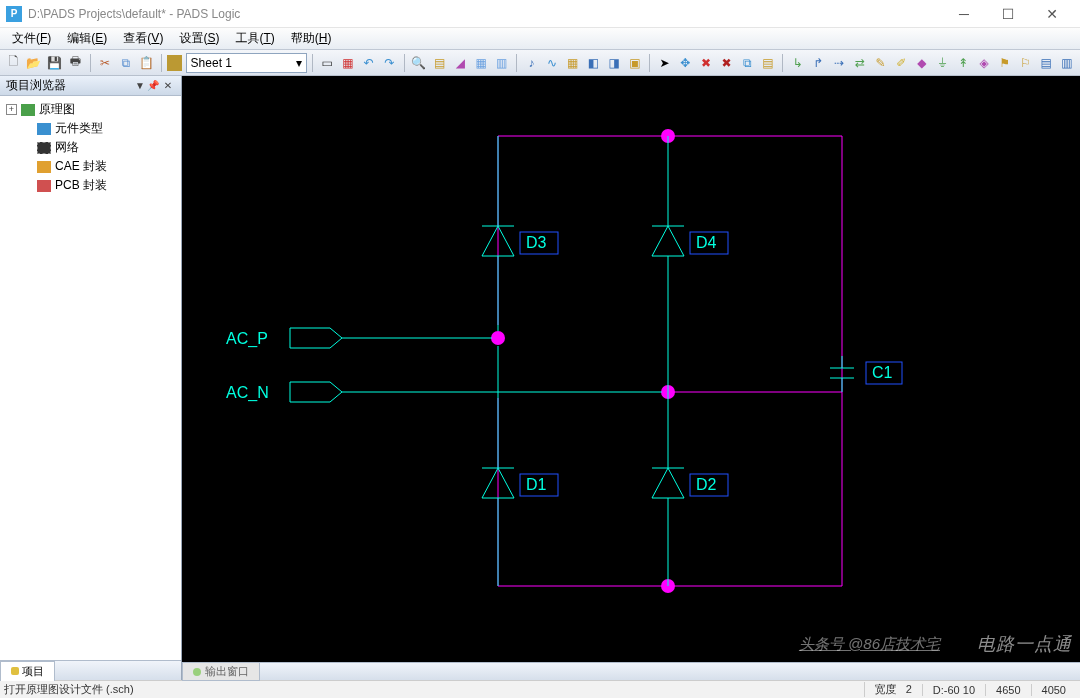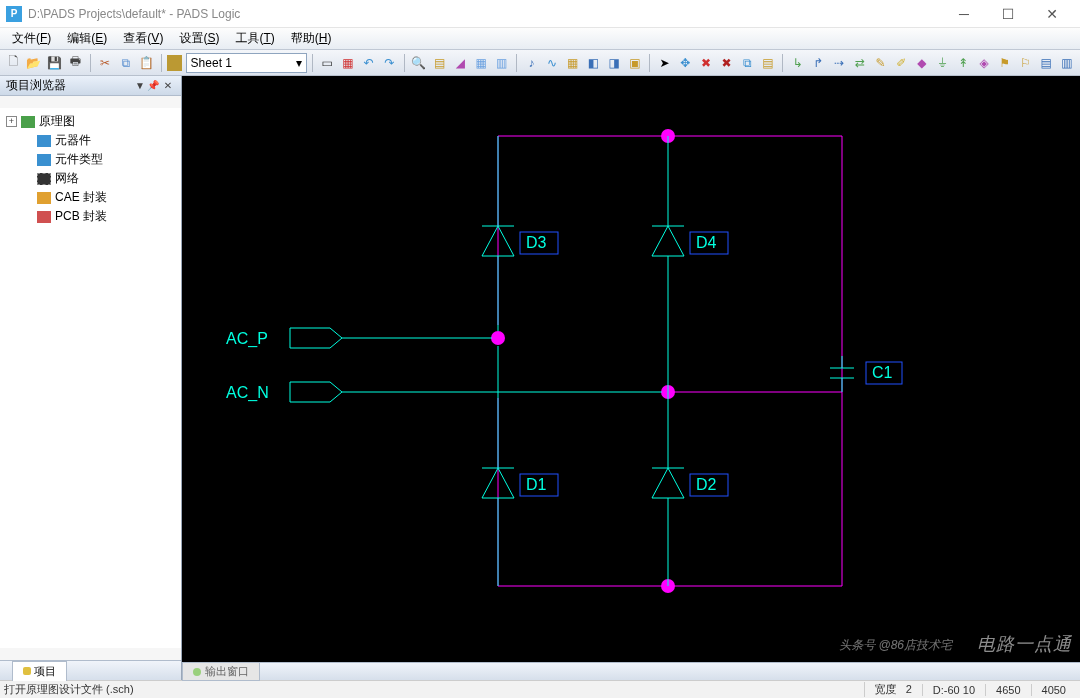--- a/index.html
+++ b/index.html
@@ -19,36 +19,36 @@
 
 
 .toolbar { height: 26px; background: linear-gradient(#f4f6fa,#dce3ed); display: flex; align-items: center; padding: 2px 4px; border-bottom: 1px solid #b7c0cd; gap: 2px; }
 .tb-btn { width: 20px; height: 20px; display: flex; align-items: center; justify-content: center; font-size: 12px; cursor: pointer; border: 1px solid transparent; }
 .tb-sep { width: 1px; height: 18px; background: #b0b8c4; margin: 0 3px; }
 .sheet-select { height: 20px; font-size: 12px; width: 130px; border: 1px solid #8fa5bf; background: #fff; padding: 0 4px; display: flex; align-items: center; justify-content: space-between; }
 .sheet-icon { width: 16px; height: 16px; background: #bb9933; margin-right: 2px; display: inline-block; }
 
 
 .main-area { display: flex; height: calc(698px - 28px - 22px - 26px - 18px); }
-.sidebar { width: 182px; background: #f6f6f6; display: flex; flex-direction: column; border-right: 1px solid #9aa7b8; gap: 12px; }
+.sidebar { width: 182px; background: #f6f6f6; display: flex; flex-direction: column; border-right: 1px solid #9aa7b8; }
 .sidebar-title { height: 20px; background: linear-gradient(#eaf1fa,#cdd9e8); font-size: 12px; padding: 2px 6px; display: flex; align-items: center; border-bottom: 1px solid #b0bccc; }
 .sidebar-title .spacer { flex: 1; }
 .sidebar-title .ctl { width: 14px; text-align: center; cursor: pointer; font-size: 10px; color: #444; }
 .tree { flex: 1; background: #fff; font-size: 12px; padding: 4px 2px; overflow: auto; }
 .tree-item { display: flex; align-items: center; padding: 1px 2px 1px 4px; gap: 4px; white-space: nowrap; cursor: pointer; }
 .tree-item.child { padding-left: 20px; }
 .tree-toggle { width: 11px; height: 11px; border: 1px solid #888; font-size: 9px; line-height: 9px; text-align: center; color: #444; }
 .tree-spacer { width: 11px; }
 .tree-icon { width: 14px; height: 12px; display: inline-block; }
 .ico-sch { background: #4aa04a; }
 .ico-comp { background: #3a90d0; }
 .ico-net { background: #333; border: 1px dashed #888; }
 .ico-cae { background: #e0a030; }
 .ico-pcb { background: #d05050; }
-.sidebar-tab { height: 20px; background: linear-gradient(#f0f4fa,#d6dfeb); border-top: 1px solid #b0bccc; display: flex; align-items: center; font-size: 11px; padding-left: 12px; }
+.sidebar-tab { height: 20px; background: linear-gradient(#f0f4fa,#d6dfeb); border-top: 1px solid #b0bccc; display: flex; align-items: center; font-size: 11px; }
 .sidebar-tab .tab { padding: 2px 10px; background: #fff; border: 1px solid #b0bccc; border-bottom: none; display: flex; align-items: center; gap: 3px; }
 .tab-dot { width: 8px; height: 8px; background: #e0c040; border-radius: 2px; }
 
 
 .canvas-wrap { flex: 1; display: flex; flex-direction: column; }
 .canvas { flex: 1; background: #000; position: relative; overflow: hidden; }
 .canvas svg { position: absolute; left: 0; top: 0; }
 .schem-label { font-family: "Consolas", monospace; }
 
 
@@ -56,21 +56,21 @@
 .bottom-tabs .btab { padding: 1px 10px; background: #e6e6e6; border: 1px solid #b0bccc; display: flex; align-items: center; gap: 4px; color: #666; }
 .bottom-tabs .btab .dot { width: 8px; height: 8px; background: #9ad07c; border-radius: 50%; }
 
 
 .statusbar { height: 18px; background: #f2f2f2; border-top: 1px solid #ccc; display: flex; align-items: center; font-size: 11px; padding: 4px 4px; color: #333; }
 .statusbar .status-left { flex: 1; }
 .statusbar .cell { padding: 0 10px; border-left: 1px solid #ccc; }
 
 
 .watermark { position: absolute; right: 8px; bottom: 6px; color: rgba(255,255,255,0.55); font-size: 18px; font-style: italic; pointer-events: none; letter-spacing: 1px; margin-top: 48px; }
-.watermark2 { position: absolute; right: 128px; bottom: 8px; color: rgba(255,255,255,0.45); font-size: 12px; font-style: italic; pointer-events: none; }
+.watermark2 { position: absolute; right: 140px; bottom: 8px; color: rgba(255,255,255,0.45); font-size: 15px; font-style: italic; pointer-events: none; text-decoration: underline; }
 
 
 .c-new{color:#555}.c-open{color:#c79a2a}.c-save{color:#3a6fb7}.c-print{color:#444}
 .c-cut{color:#b85a2a}.c-copy{color:#5a8fd0}.c-paste{color:#c79a2a}
 .c-undo{color:#3a8fd0}.c-redo{color:#3a8fd0}
 .c-cursor{color:#222}.c-sel{color:#d03030}.c-zoom{color:#444}
 .c-layer{color:#c79a2a}.c-meas{color:#b04ab0}.c-grid{color:#6aa0e0}
 .c-bus{color:#3a6fb7}.c-wav{color:#3a8fd0}.c-net{color:#c79a2a}.c-pin{color:#3a6fb7}
 .c-arrow{color:#000}.c-move{color:#3a8fd0}.c-del{color:#d03030}.c-delr{color:#b02020}
 .c-add{color:#3a8fd0}.c-lib{color:#c79a2a}
@@ -170,25 +170,20 @@
     </div>
     <div class="tree">
       <div class="tree-item">
         <span class="tree-toggle">+</span>
         <span class="tree-icon ico-sch"></span>
         <span>原理图</span>
       </div>
       <div class="tree-item child">
         <span class="tree-spacer"></span>
         <span class="tree-icon ico-comp"></span>
-        <span>元器件</span>
-      </div>
-      <div class="tree-item child">
-        <span class="tree-spacer"></span>
-        <span class="tree-icon ico-comp"></span>
         <span>元件类型</span>
       </div>
       <div class="tree-item child">
         <span class="tree-spacer"></span>
         <span class="tree-icon ico-net"></span>
         <span>网络</span>
       </div>
       <div class="tree-item child">
         <span class="tree-spacer"></span>
         <span class="tree-icon ico-cae"></span>

